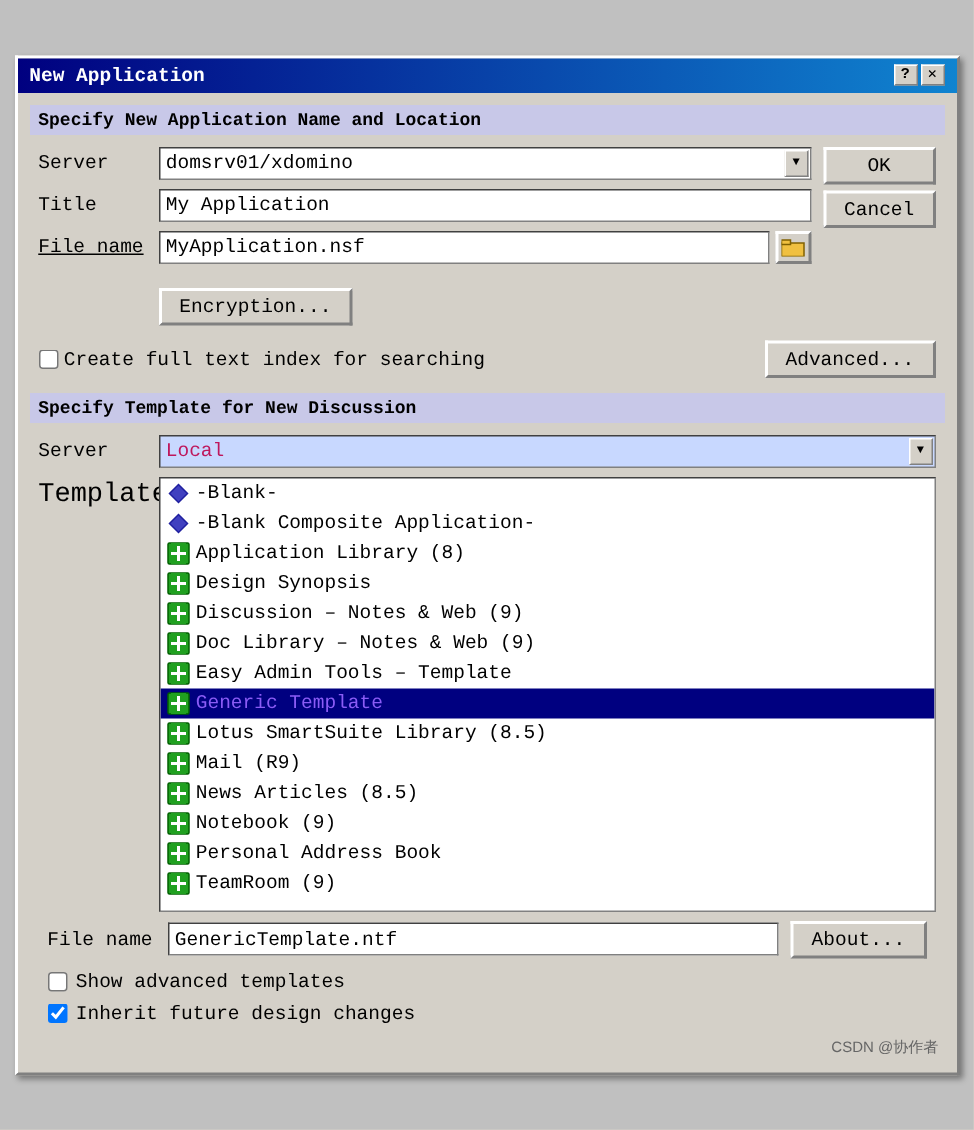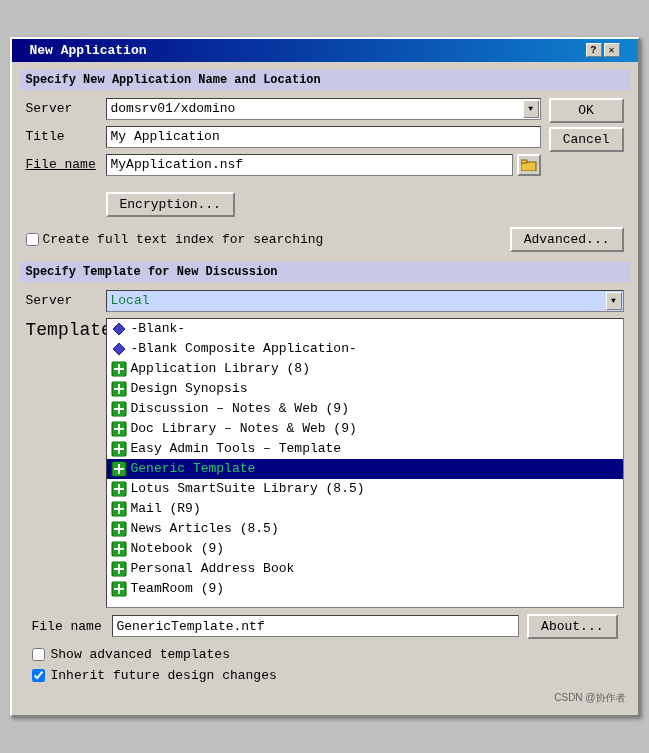--- a/index.html
+++ b/index.html
@@ -16,21 +16,21 @@
       width: 630px;
       background: #d4d0c8;
       border: 2px solid #808080;
       border-top: 2px solid #ffffff;
       border-left: 2px solid #ffffff;
       box-shadow: 2px 2px 4px rgba(0,0,0,0.4);
     }
     .title-bar {
       background: linear-gradient(to right, #000080, #1084d0);
       color: white;
-      padding: 4px 18px;
+      padding: 4px 8px;
       display: flex;
       align-items: center;
       justify-content: space-between;
       font-size: 13px;
       font-weight: bold;
       font-family: "Courier New", monospace;
     }
     .title-bar-buttons {
       display: flex;
       gap: 2px;
@@ -191,21 +191,21 @@
     }
     .list-item {
       display: flex;
       align-items: center;
       padding: 2px 4px;
       cursor: pointer;
       white-space: nowrap;
     }
     .list-item.selected {
       background: #000080;
-      color: #22c55e;
+      color: #8b5cf6;
     }
     .list-item-icon {
       width: 16px;
       height: 16px;
       margin-right: 4px;
       flex-shrink: 0;
       display: flex;
       align-items: center;
       justify-content: center;
     }
@@ -304,21 +304,21 @@
       </div>
       <button class="win-button">Advanced...</button>
     </div>
 
     <div class="section-header section2">Specify Template for New Discussion</div>
 
     <div class="template-section">
       <div class="server-row">
         <span class="form-label">Server</span>
         <div class="select-wrapper" style="flex:1;">
-          <input class="form-select" type="text" style="width: 100%; background: rgb(200, 216, 255); color: #15803d;" value="Local">
+          <input class="form-select" type="text" style="width: 100%; background: rgb(200, 216, 255); color: #be185d;" value="Local">
           <div class="select-arrow">▼</div>
         </div>
       </div>
 
       <div class="template-list-container">
         <span class="template-label">Template</span>
         <div class="template-listbox" id="template-list">
 
         <div class="list-item">
               <div class="list-item-icon">

